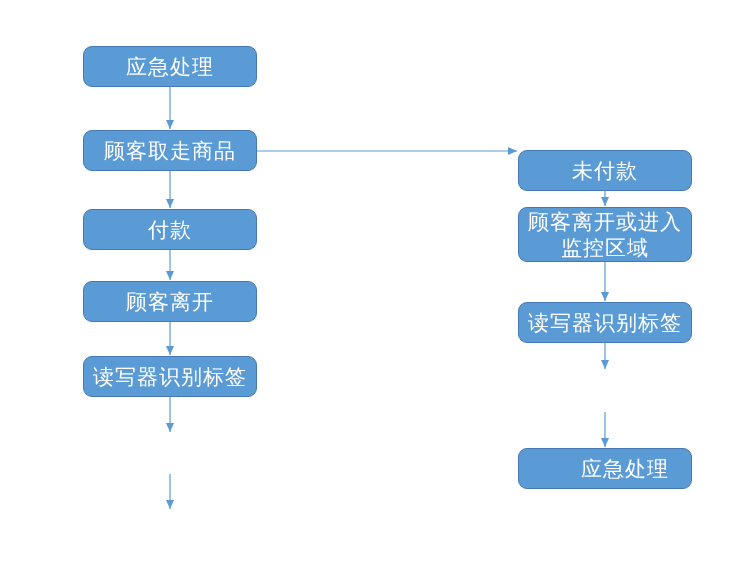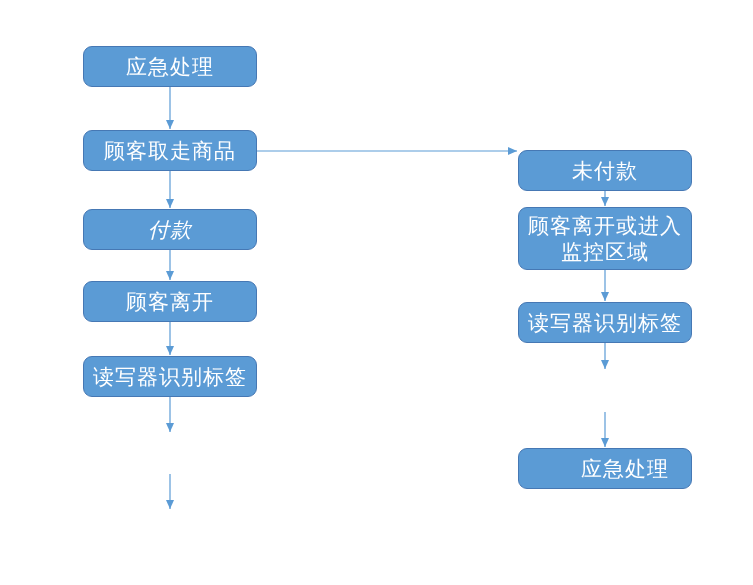--- a/index.html
+++ b/index.html
@@ -29,21 +29,21 @@
     display: flex;
     align-items: center;
     justify-content: center;
     color: #ffffff;
     font-size: 21px;
     letter-spacing: 1px;
     line-height: 26px;
     text-align: center;
     white-space: pre-line;
   }
-  .node.tall { height: 63px; }
+  .node.tall { height: 55px; }
 </style>
 </head>
 <body>
 
 <div class="canvas">
 
   <svg class="edges" viewBox="0 0 753 585" xmlns="http://www.w3.org/2000/svg">
     <defs>
       <marker id="arrowhead" markerUnits="userSpaceOnUse" markerWidth="9" markerHeight="8" refX="9" refY="4" orient="auto">
         <path d="M0,0 L9,4 L0,8 Z" fill="#5b9bd5"></path>
@@ -60,21 +60,21 @@
     <line x1="257" y1="151" x2="517" y2="151" stroke="#5b9bd5" stroke-width="1.2" marker-end="url(#arrowhead)"></line>
 
     <line x1="605" y1="173" x2="605" y2="206" stroke="#5b9bd5" stroke-width="1.2" marker-end="url(#arrowhead)"></line>
     <line x1="605" y1="262" x2="605" y2="301" stroke="#5b9bd5" stroke-width="1.2" marker-end="url(#arrowhead)"></line>
     <line x1="605" y1="343" x2="605" y2="369" stroke="#5b9bd5" stroke-width="1.2" marker-end="url(#arrowhead)"></line>
     <line x1="605" y1="412" x2="605" y2="447" stroke="#5b9bd5" stroke-width="1.2" marker-end="url(#arrowhead)"></line>
   </svg>
 
   <div class="node" style="left:83px; top:46px;"><span>应急处理</span></div>
   <div class="node" style="left:83px; top:130px;"><span>顾客取走商品</span></div>
-  <div class="node" style="left:83px; top:209px;font-style:italic;"><span>付款</span></div>
+  <div class="node" style="left:83px; top:209px;"><span>付款</span></div>
   <div class="node" style="left:83px; top:281px;"><span>顾客离开</span></div>
   <div class="node" style="left:83px; top:356px;"><span>读写器识别标签</span></div>
 
   <div class="node" style="left:518px; top:132px;margin-top:18px;"><span>未付款</span></div>
   <div class="node tall" style="left:518px; top:207px;"><span>顾客离开或进入
 监控区域</span></div>
   <div class="node" style="left:518px; top:302px;"><span>读写器识别标签</span></div>
   <div class="node" style="left:518px; top:448px;padding-left:40px;"><span>应急处理</span></div>
 
 </div>

